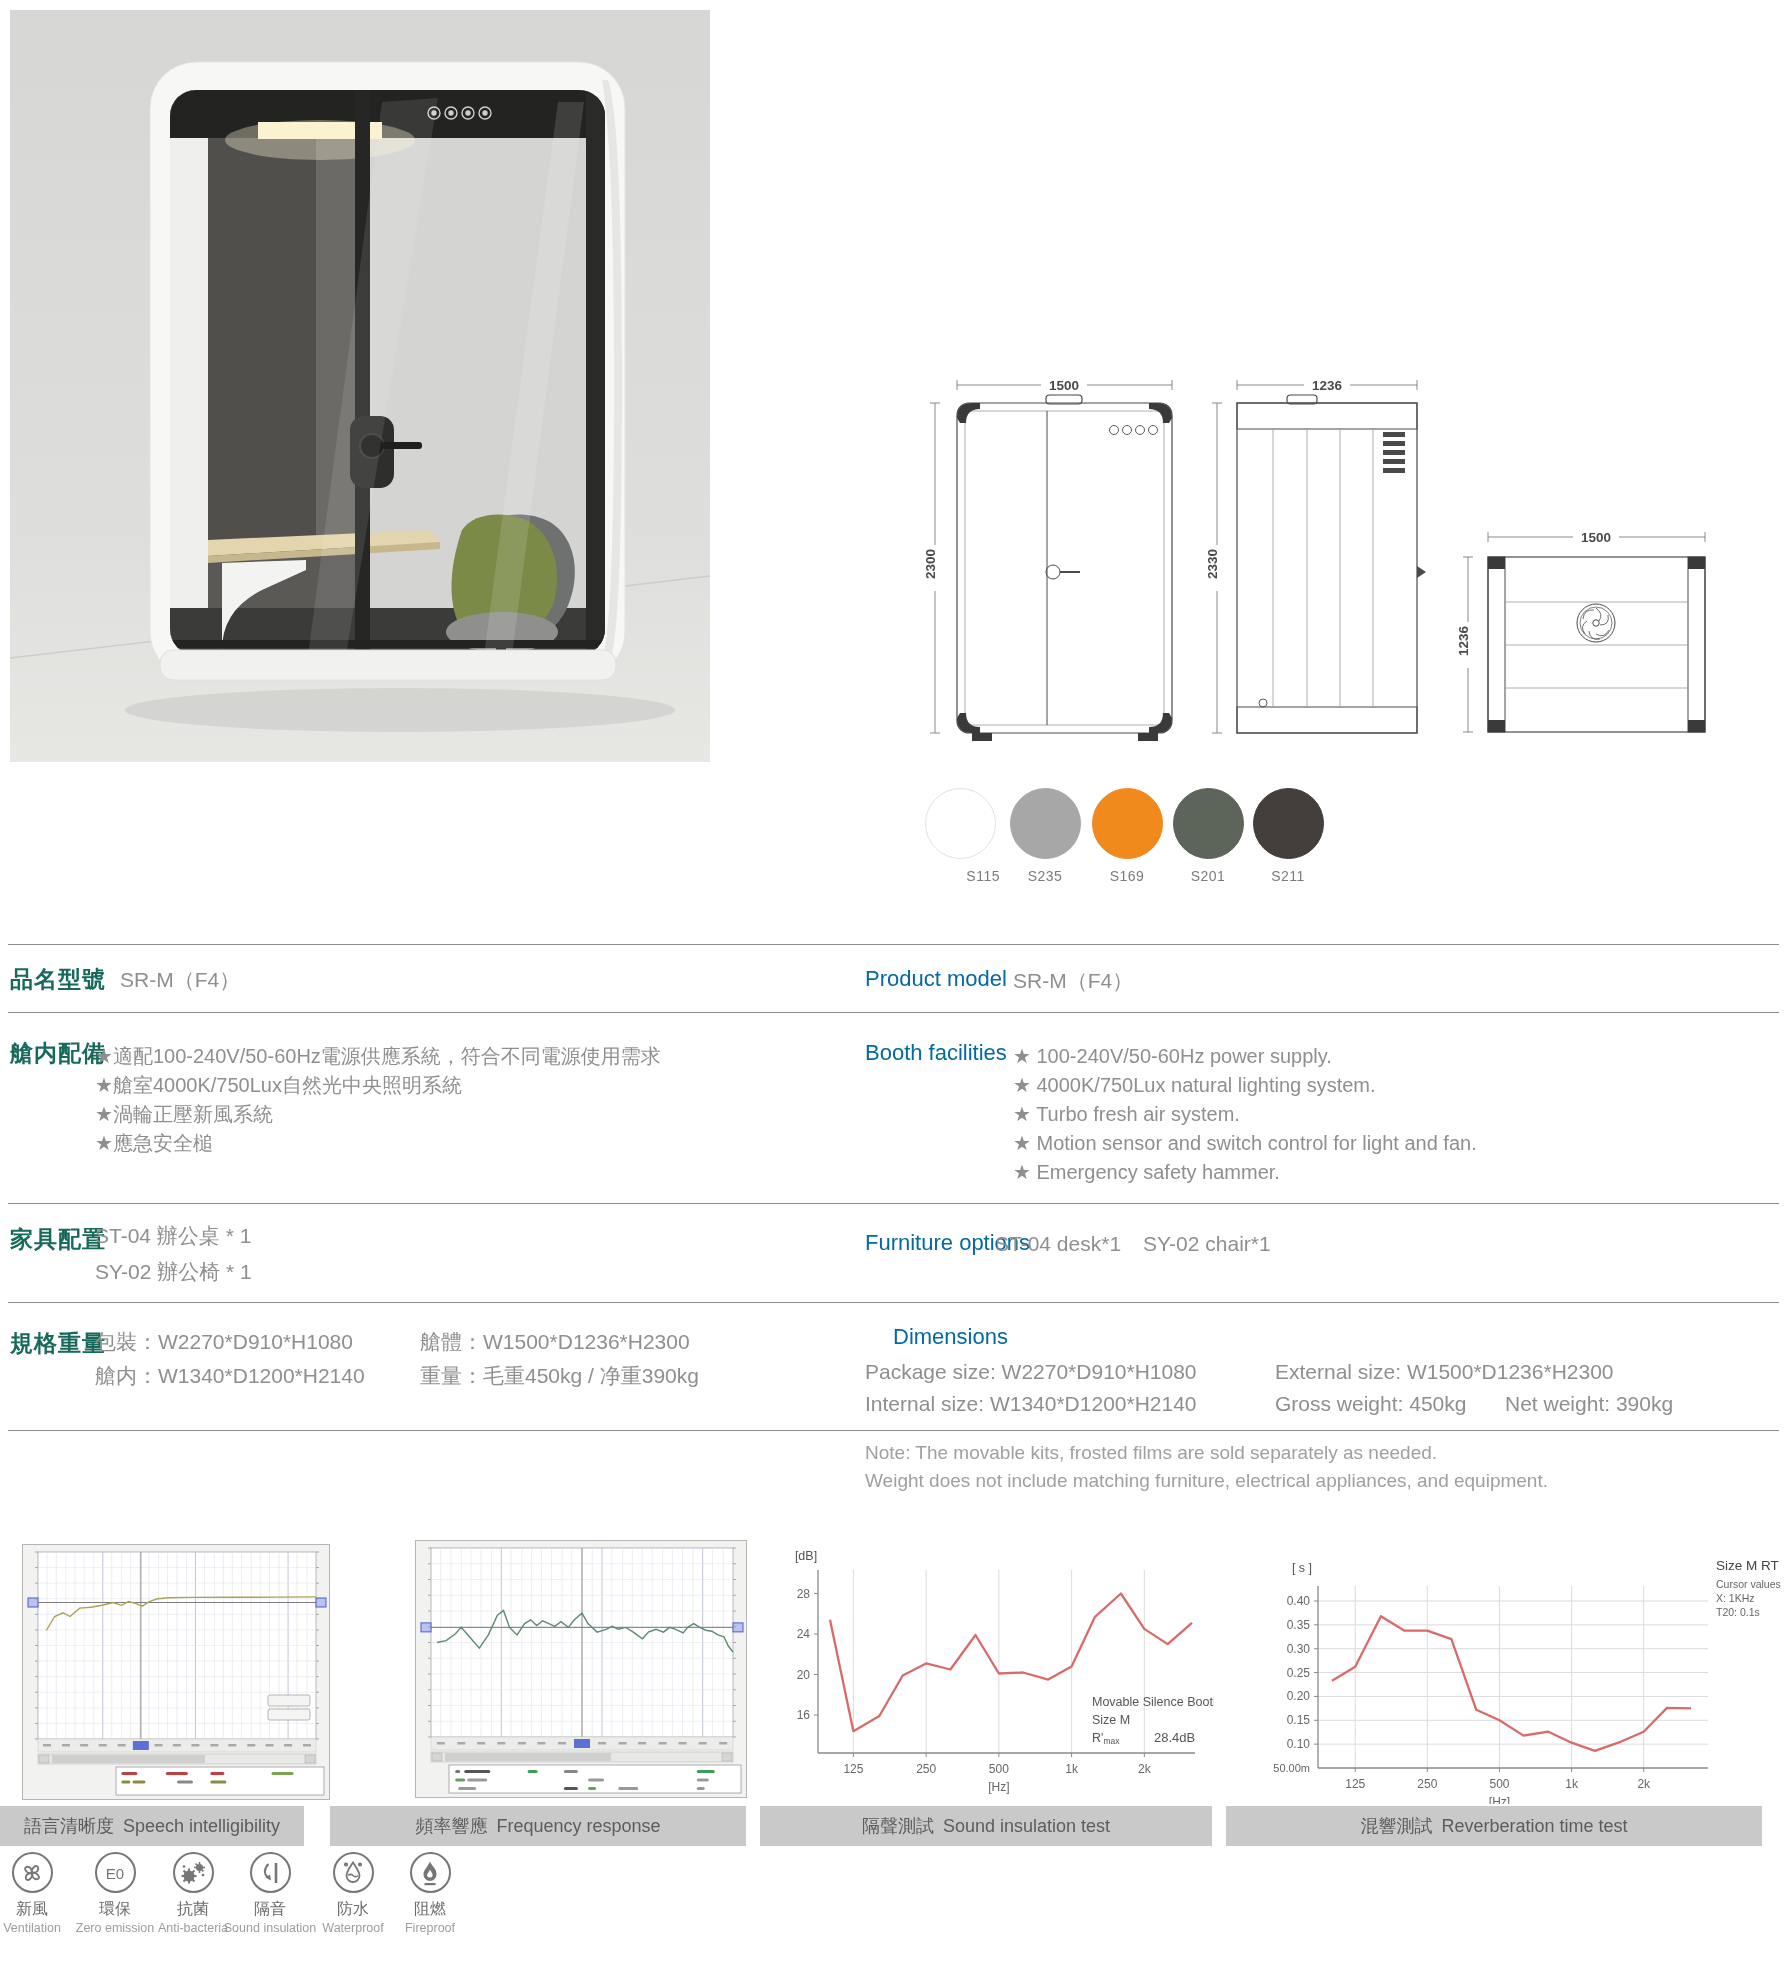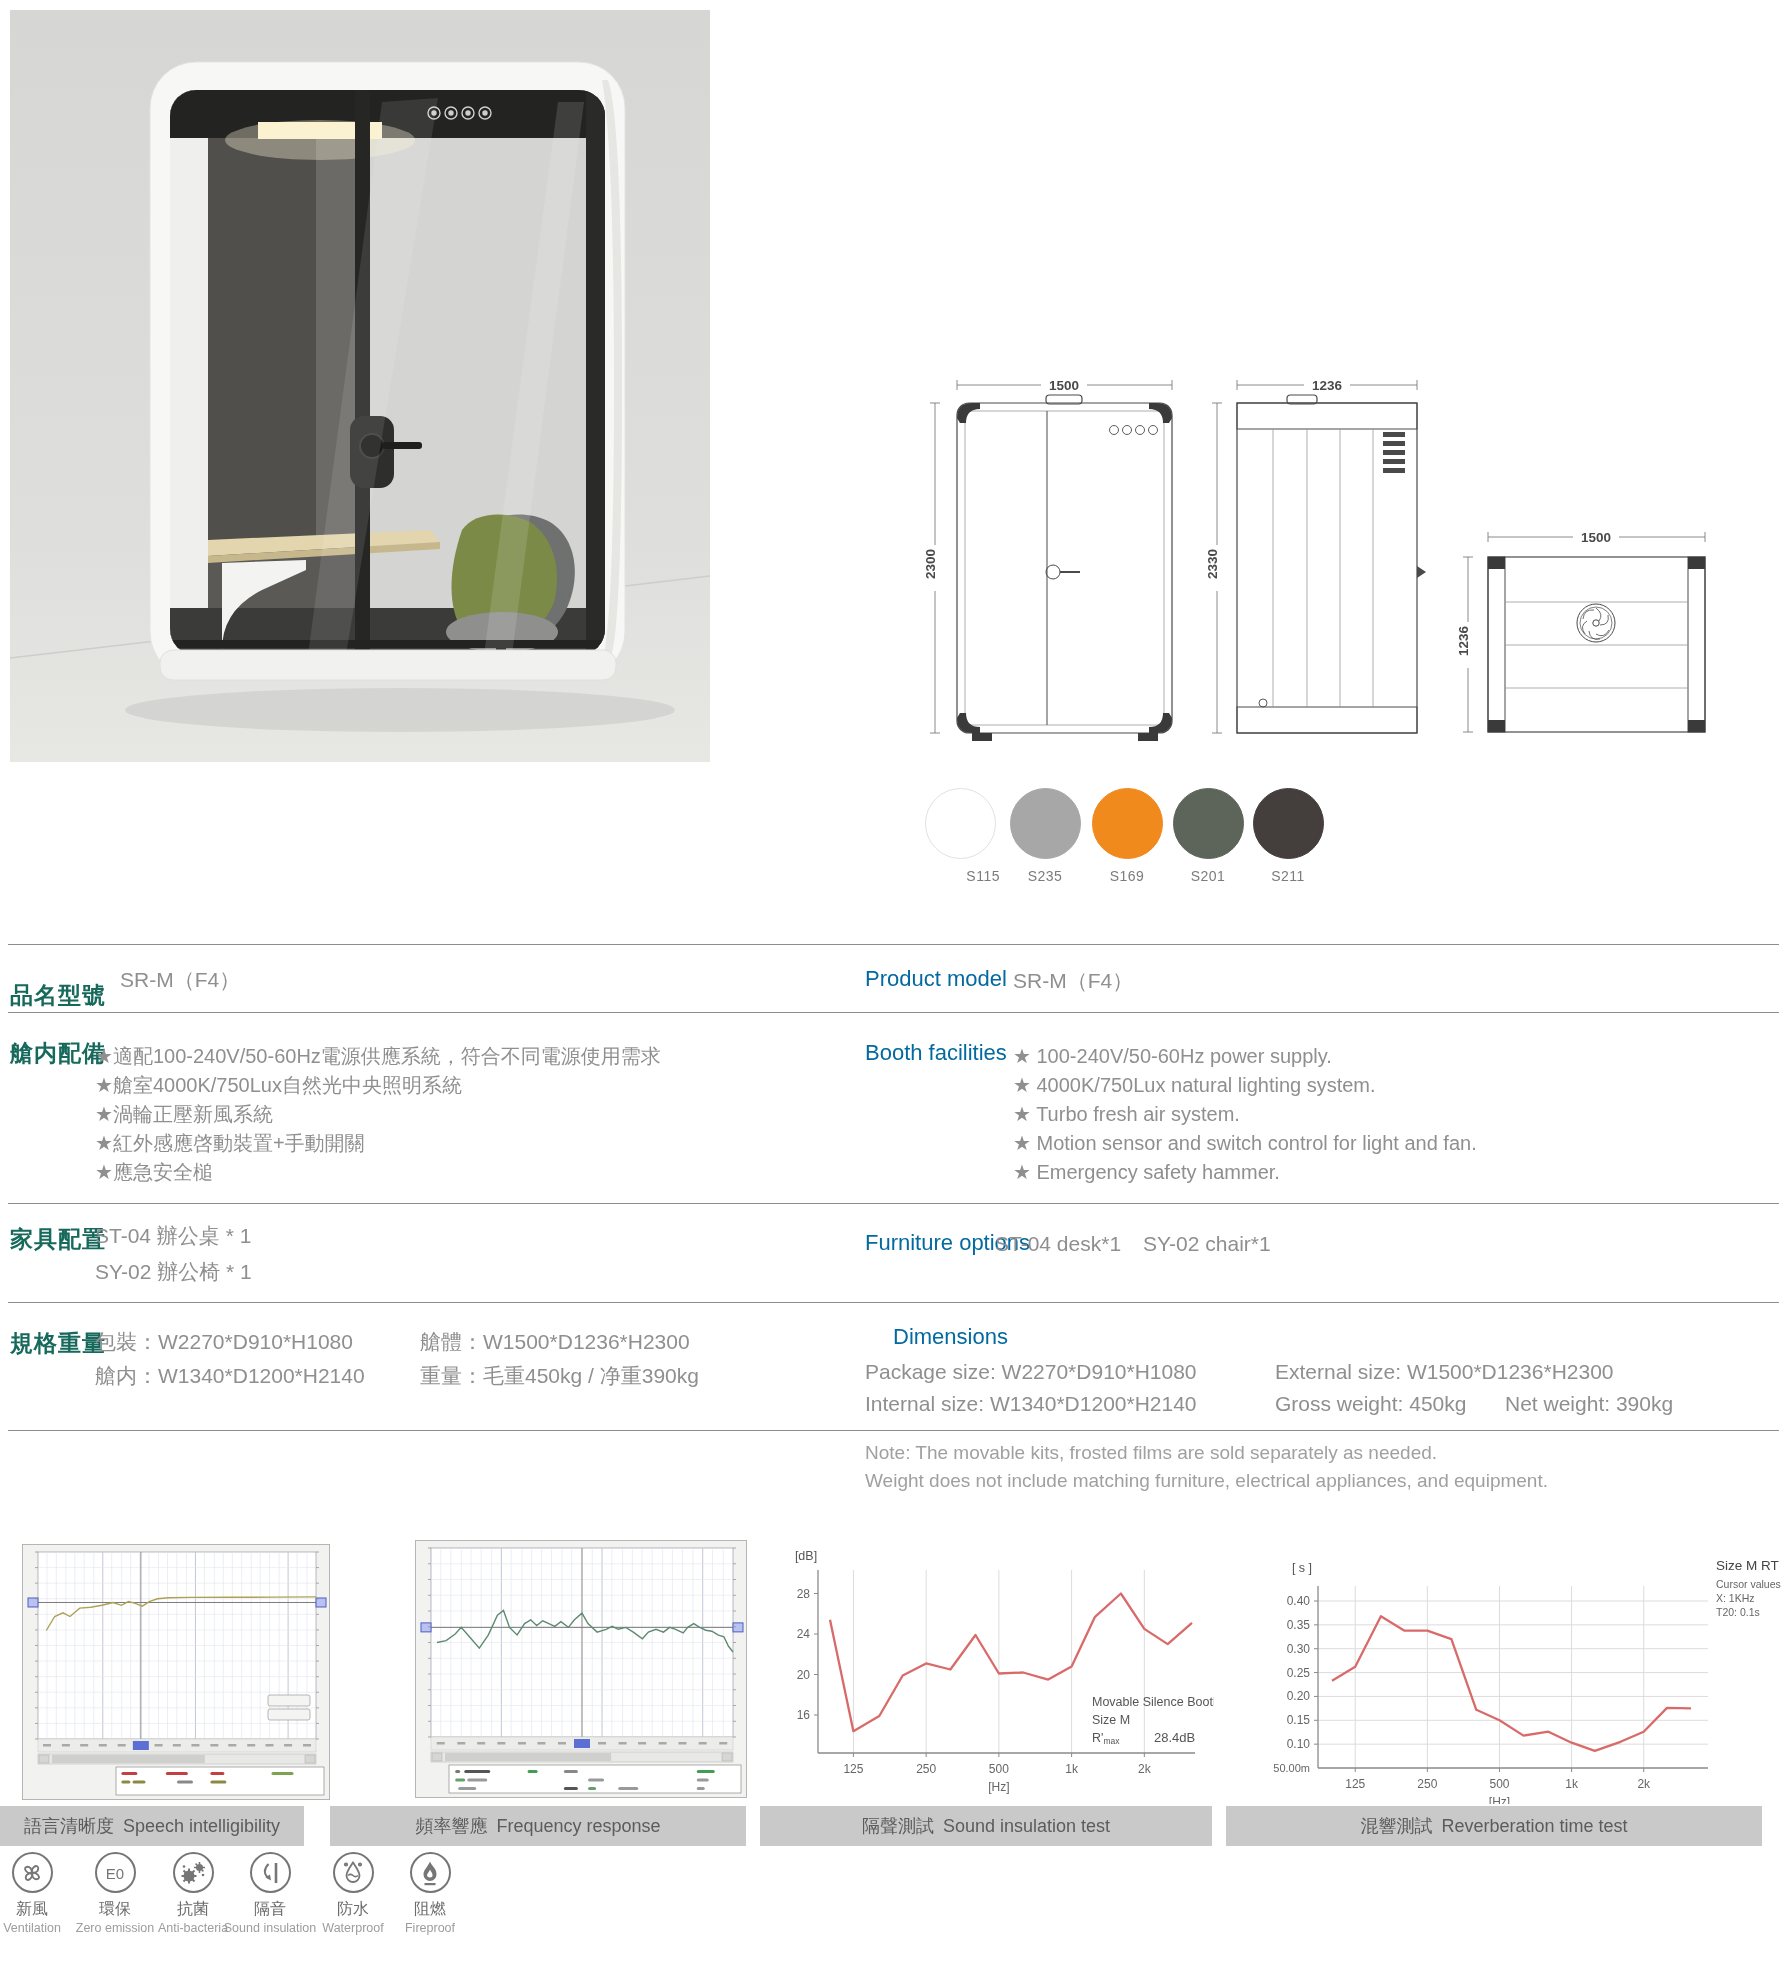--- a/index.html
+++ b/index.html
@@ -242,31 +242,30 @@
       <div class="c" style="background: rgb(68, 63, 60); border: 1px solid rgb(68, 63, 60);"></div>
       <div class="t">S211</div>
     </div>
 
   <div class="rule" style="top:944px;"></div>
   <div class="rule" style="top:1012px;"></div>
   <div class="rule" style="top:1203px;"></div>
   <div class="rule" style="top:1302px;"></div>
   <div class="rule" style="top:1430px;"></div>
 
-  <div class="zh-label" style="left:10px;top:964px;margin-top:16px;">品名型號</div>
+  <div class="zh-label" style="left:10px;top:964px;">品名型號</div>
   <div class="val" style="left:120px;top:966px;">SR-M（F4）</div>
   <div class="en-label" style="left:865px;top:966px;">Product model</div>
   <div class="val" style="left:1013px;top:967px;">SR-M（F4）</div>
 
   <div class="zh-label" style="left:10px;top:1038px;">艙内配備</div>
   <div class="bullets" style="left:95px;top:1042px;">
     <div>★適配100-240V/50-60Hz電源供應系統，符合不同電源使用需求</div>
     <div>★艙室4000K/750Lux自然光中央照明系統</div>
     <div>★渦輪正壓新風系統</div>
-    <div>★紅外感應啓動裝置+手動開關</div>
     <div>★應急安全槌</div>
   </div>
   <div class="en-label" style="left:865px;top:1040px;">Booth facilities</div>
   <div class="bullets" style="left:1013px;top:1042px;">
     <div>★ 100-240V/50-60Hz power supply.</div>
     <div>★ 4000K/750Lux natural lighting system.</div>
     <div>★ Turbo fresh air system.</div>
     <div>★ Motion sensor and switch control for light and fan.</div>
     <div>★ Emergency safety hammer.</div>
   </div>

